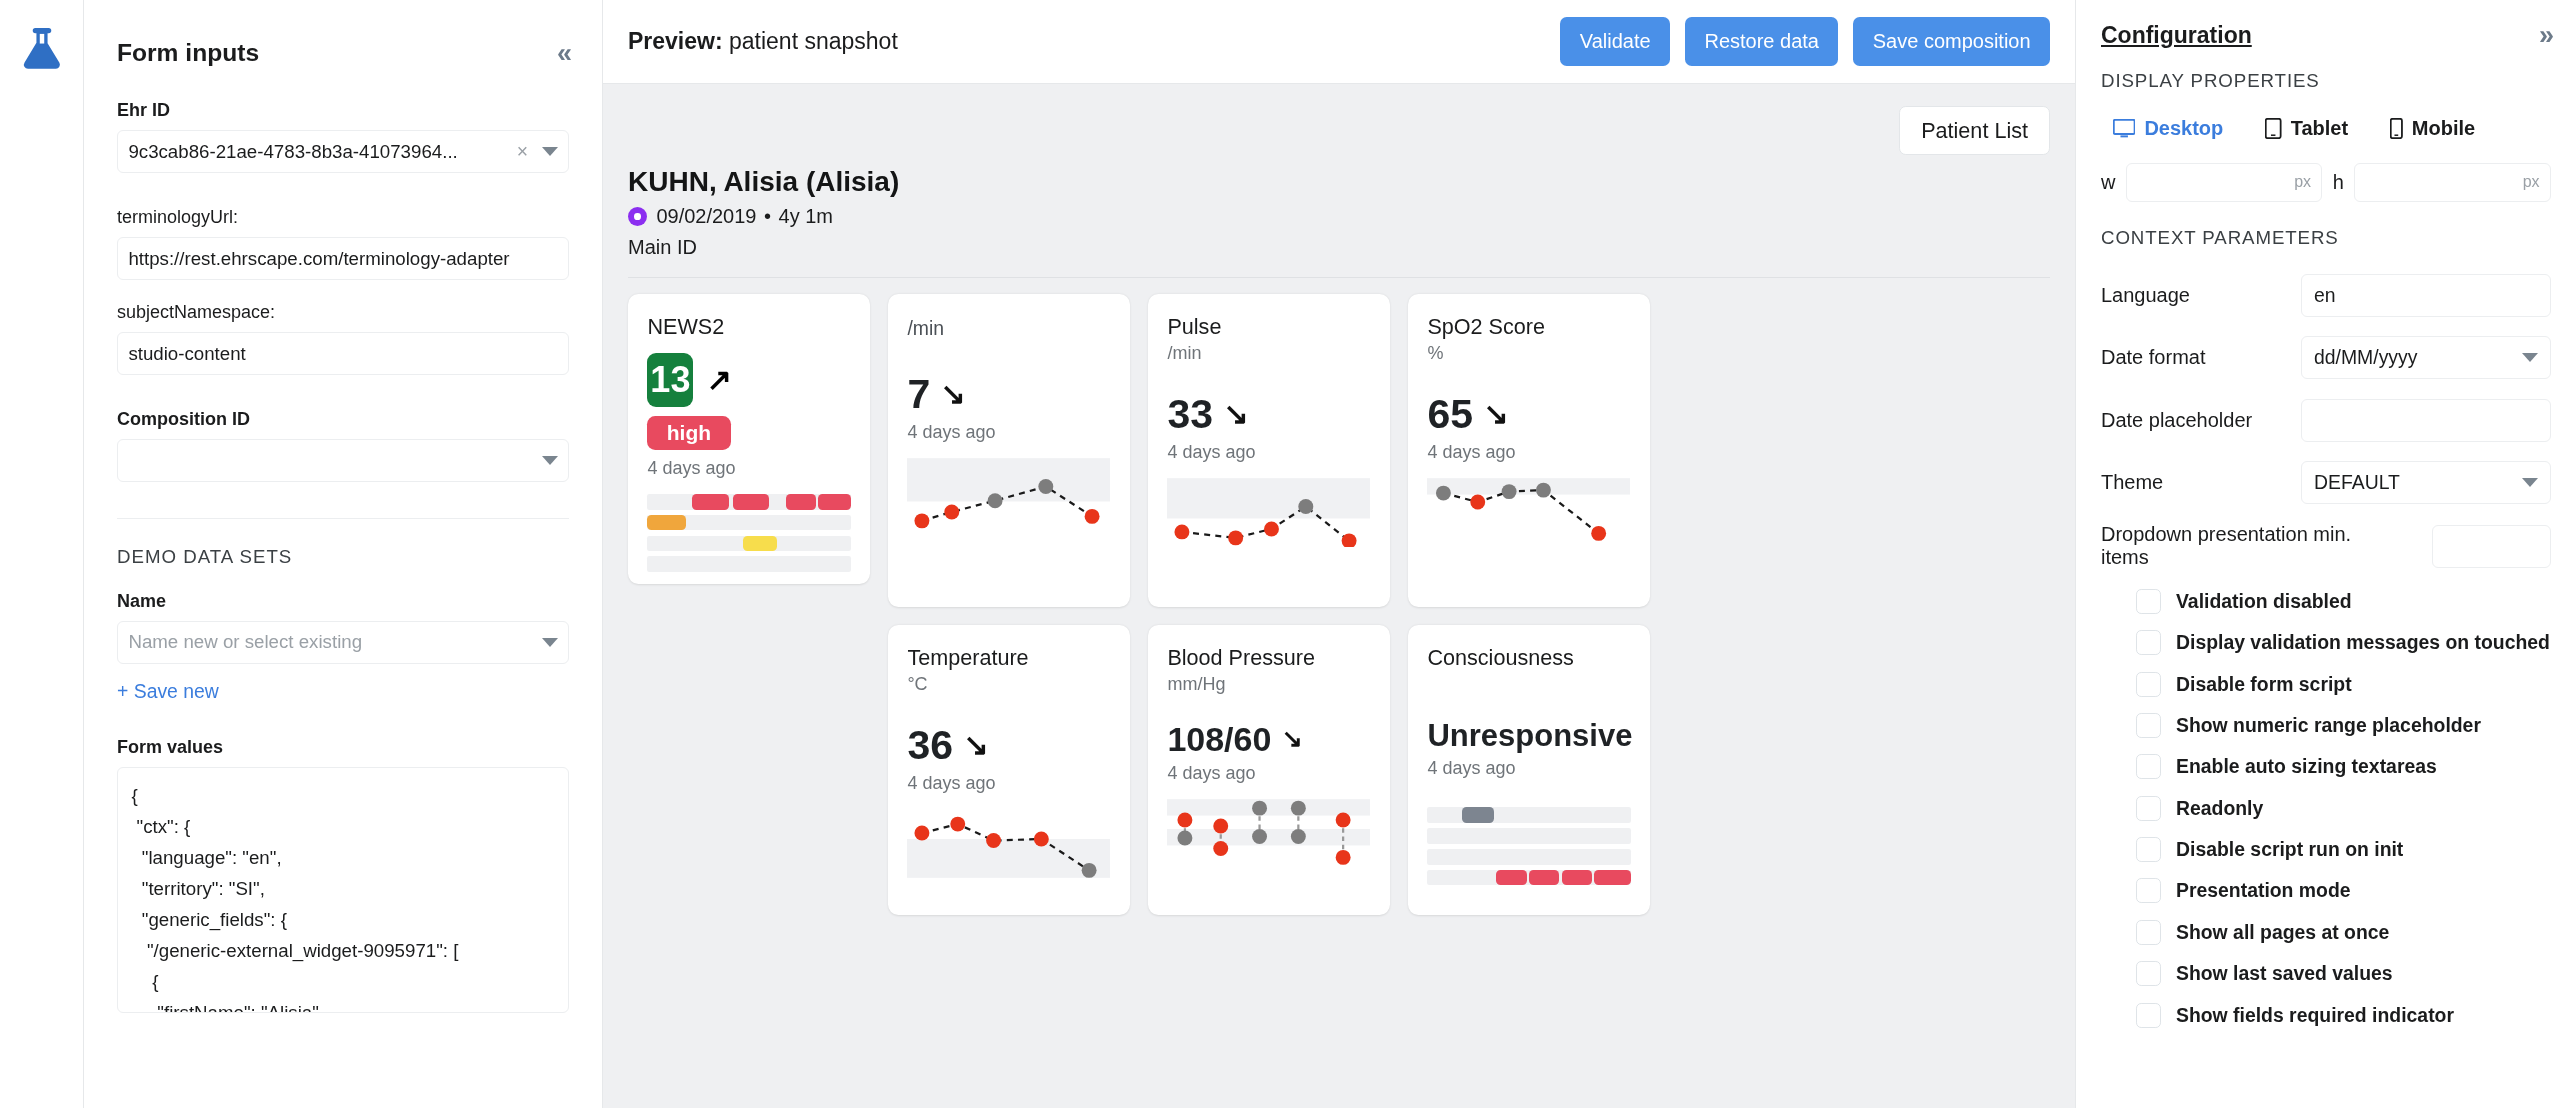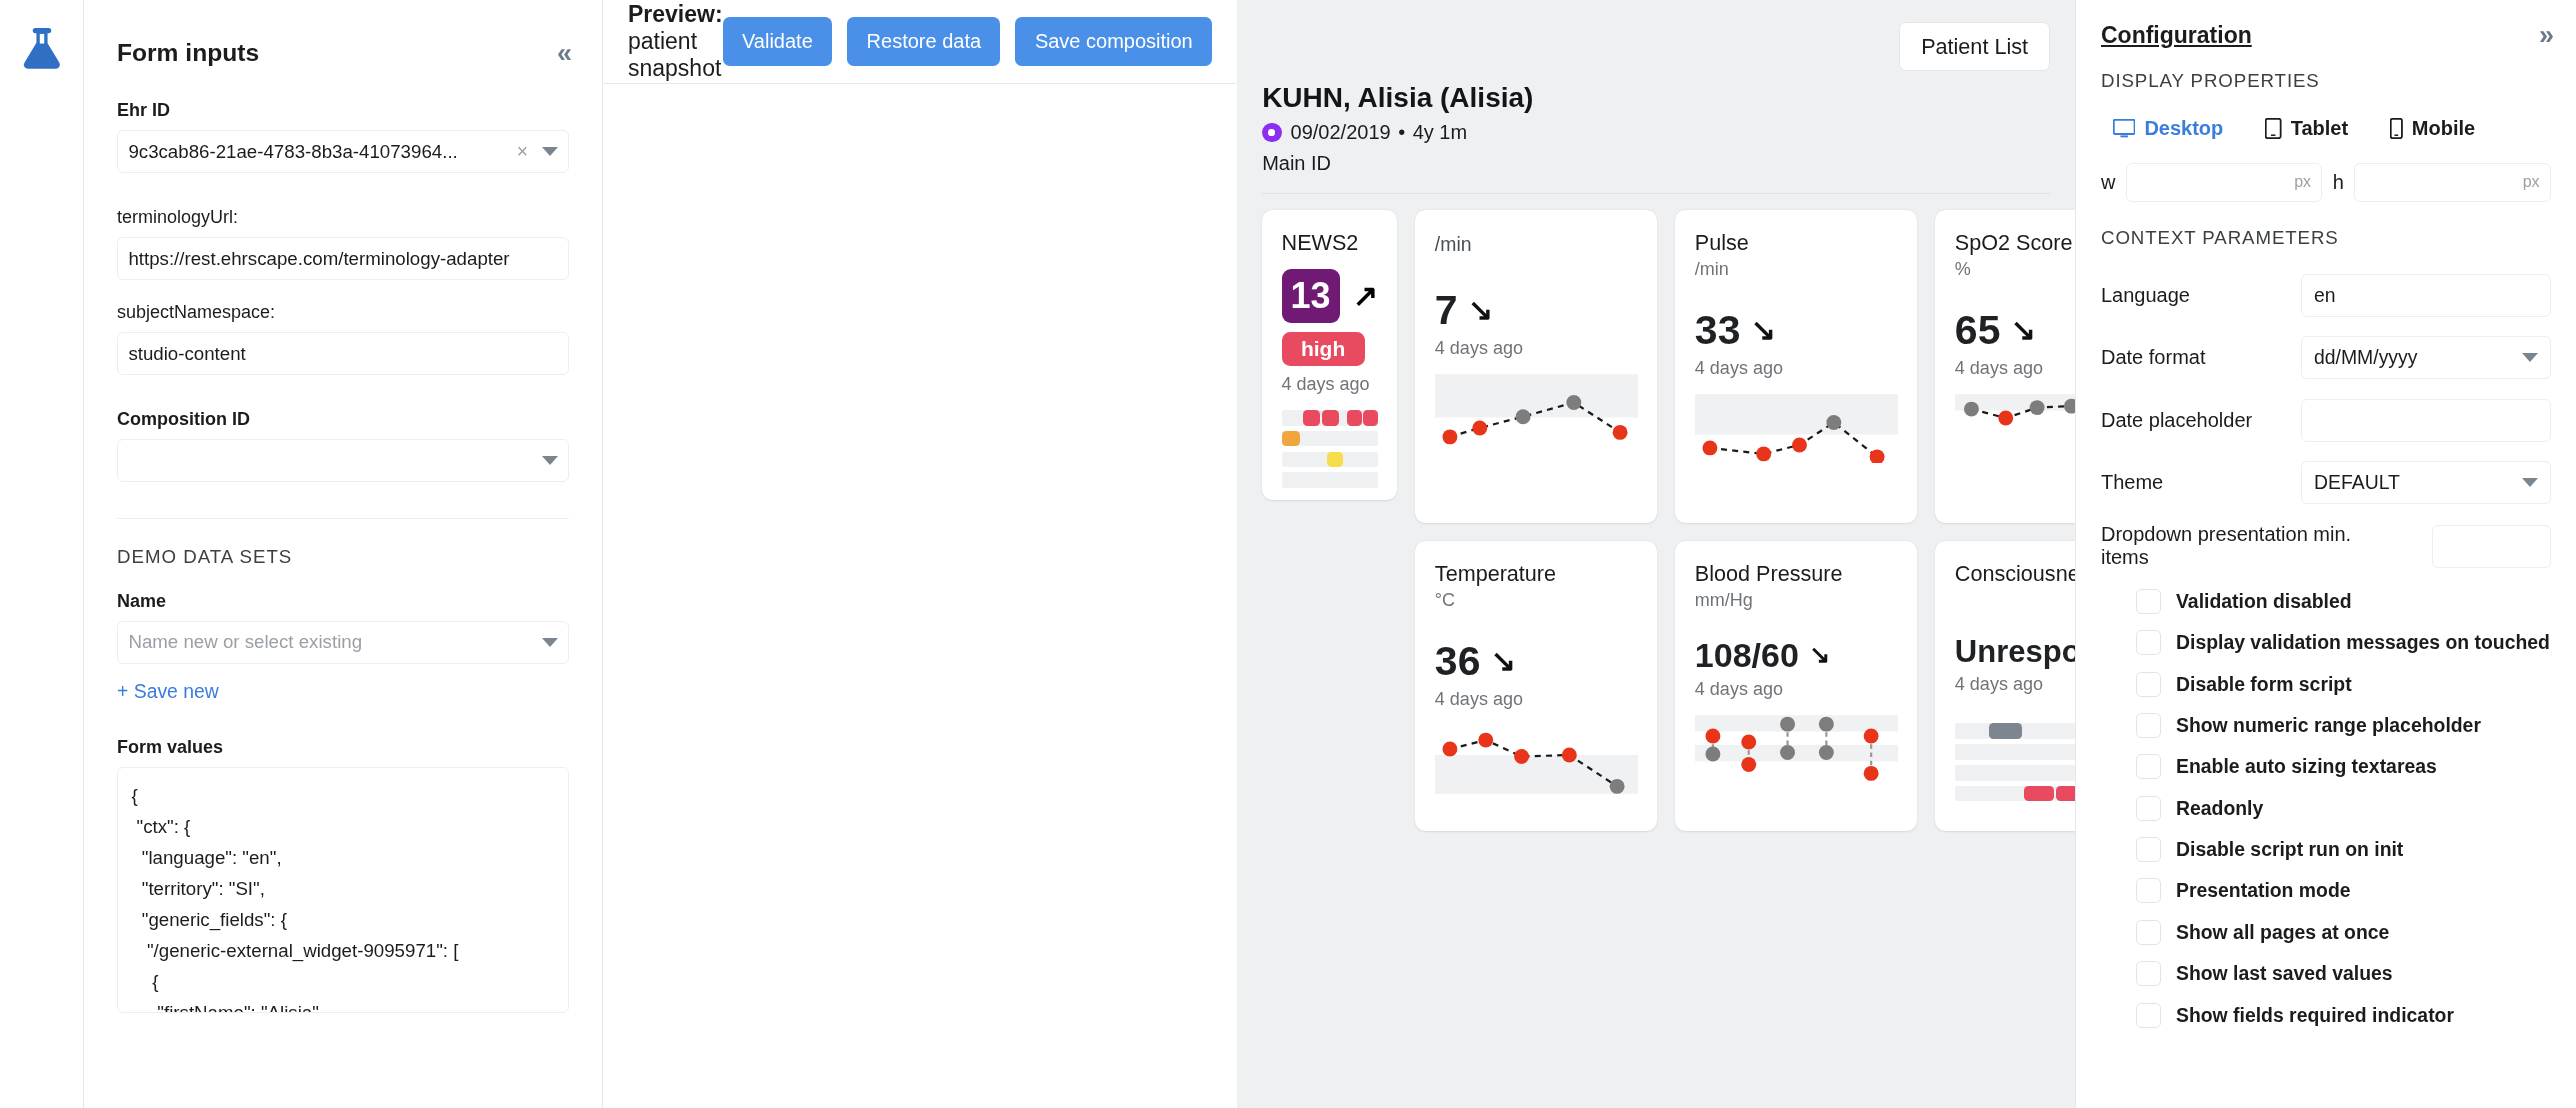--- a/index.html
+++ b/index.html
@@ -55,21 +55,21 @@
   .link { color: #3b7ddd; font-size: 19.4px; margin-top: 16.4px; display: inline-block; cursor: pointer; }
   .jsonbox {
     border: 1.5px solid #eceef0; border-radius: 6px;
     padding: 12px 13.4px;
     font-size: 18.7px; line-height: 31px;
     color: #1b1c1d; white-space: pre;
     height: 246px; overflow: hidden;
   }
 
   
-  .center { flex: 1 1 auto; display: flex; flex-direction: row; background: #fff; min-width: 0; }
+  .center { flex: 1 1 auto; display: flex; flex-direction: column; background: #fff; min-width: 0; }
   .toolbar {
     height: 84px; flex: 0 0 84px;
     border-bottom: 1.5px solid #e6e8ea;
     display: flex; align-items: center;
     padding: 0 25px;
     background: #fff;
   }
   .preview-label { font-size: 23px; color: #1b1c1d; }
   .preview-label b { font-weight: bold; }
   .preview-label span { font-weight: normal; }
@@ -109,22 +109,22 @@
   }
   .card.tall { height: 313px; }
   .card.short { height: 290px; }
   .c-title { font-size: 21.6px; color: #1b1c1d; }
   .c-unit { font-size: 18px; color: #6f7479; margin-top: 3px; }
   .c-val { font-size: 41px; font-weight: bold; color: #1f2225; display: flex; align-items: center; line-height: 1; }
   .c-val .arrow { font-size: 30px; margin-left: 10.4px; font-weight: bold; color: #111; }
   .c-val.small { font-size: 34px; }
   .c-time { font-size: 18px; color: #6f7479; margin-top: 7.5px; }
   .c-badge-num {
-    background: #701a75; color: #fff; border-radius: 9px;
-    width: 58px; height: 54px;
+    background: #15803d; color: #fff; border-radius: 9px;
+    width: 46px; height: 54px;
     display: flex; align-items: center; justify-content: center;
     font-size: 36px; font-weight: bold;
   }
   .badge-row { display: flex; align-items: center; }
   .badge-row .arrow { font-size: 30px; margin-left: 13.4px; font-weight: bold; }
   .c-badge-txt {
     background: #e84a5f; color: #fff; border-radius: 8.2px;
     display: inline-flex; align-items: center; justify-content: center;
     font-size: 21px; font-weight: bold;
     padding: 5.2px 19.4px; margin-top: 9px;

